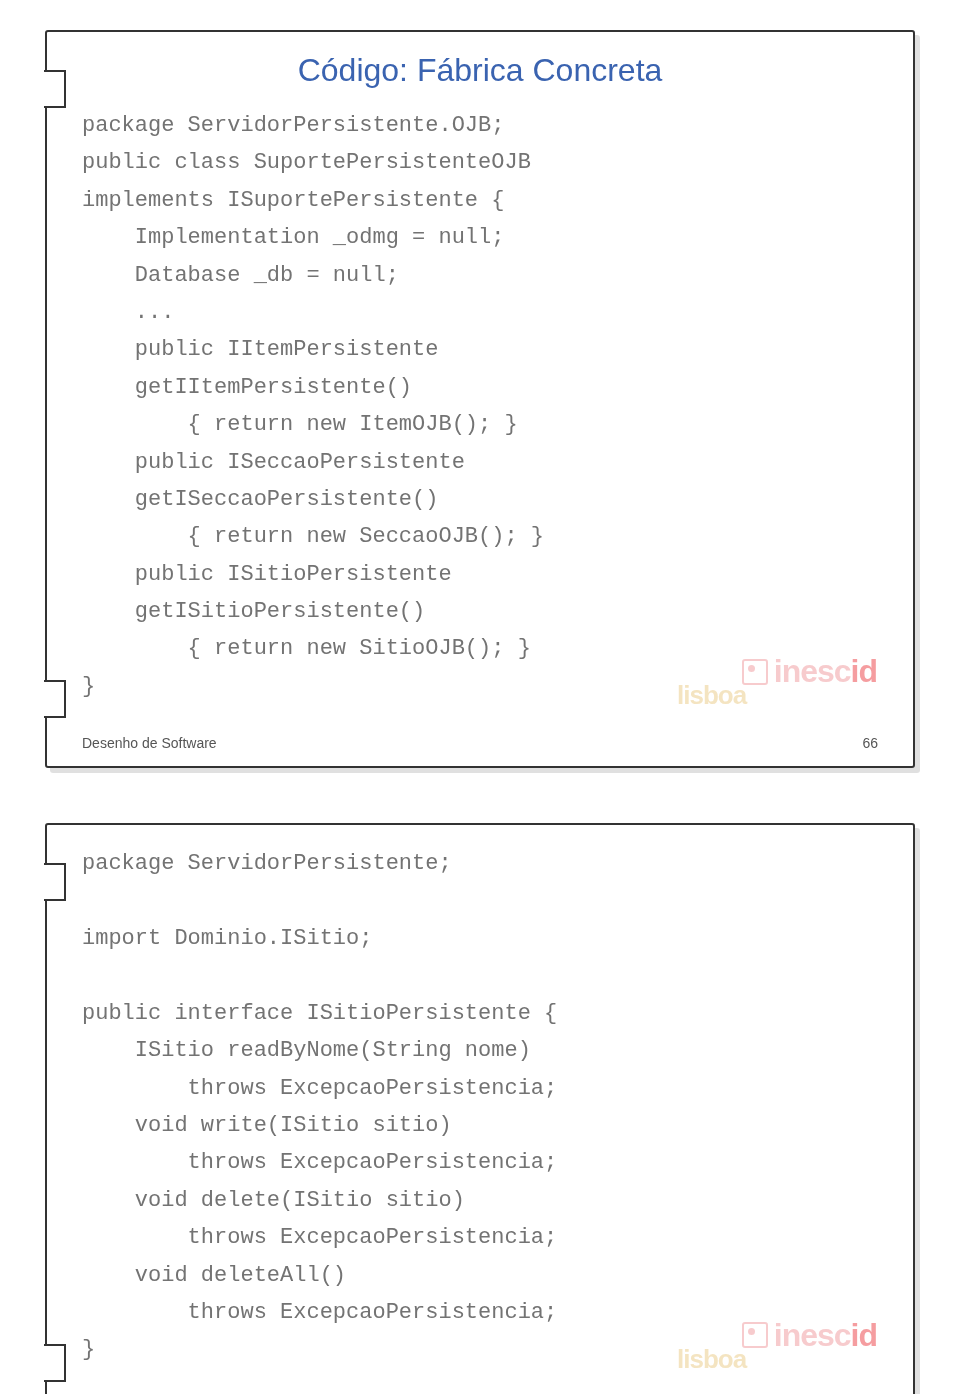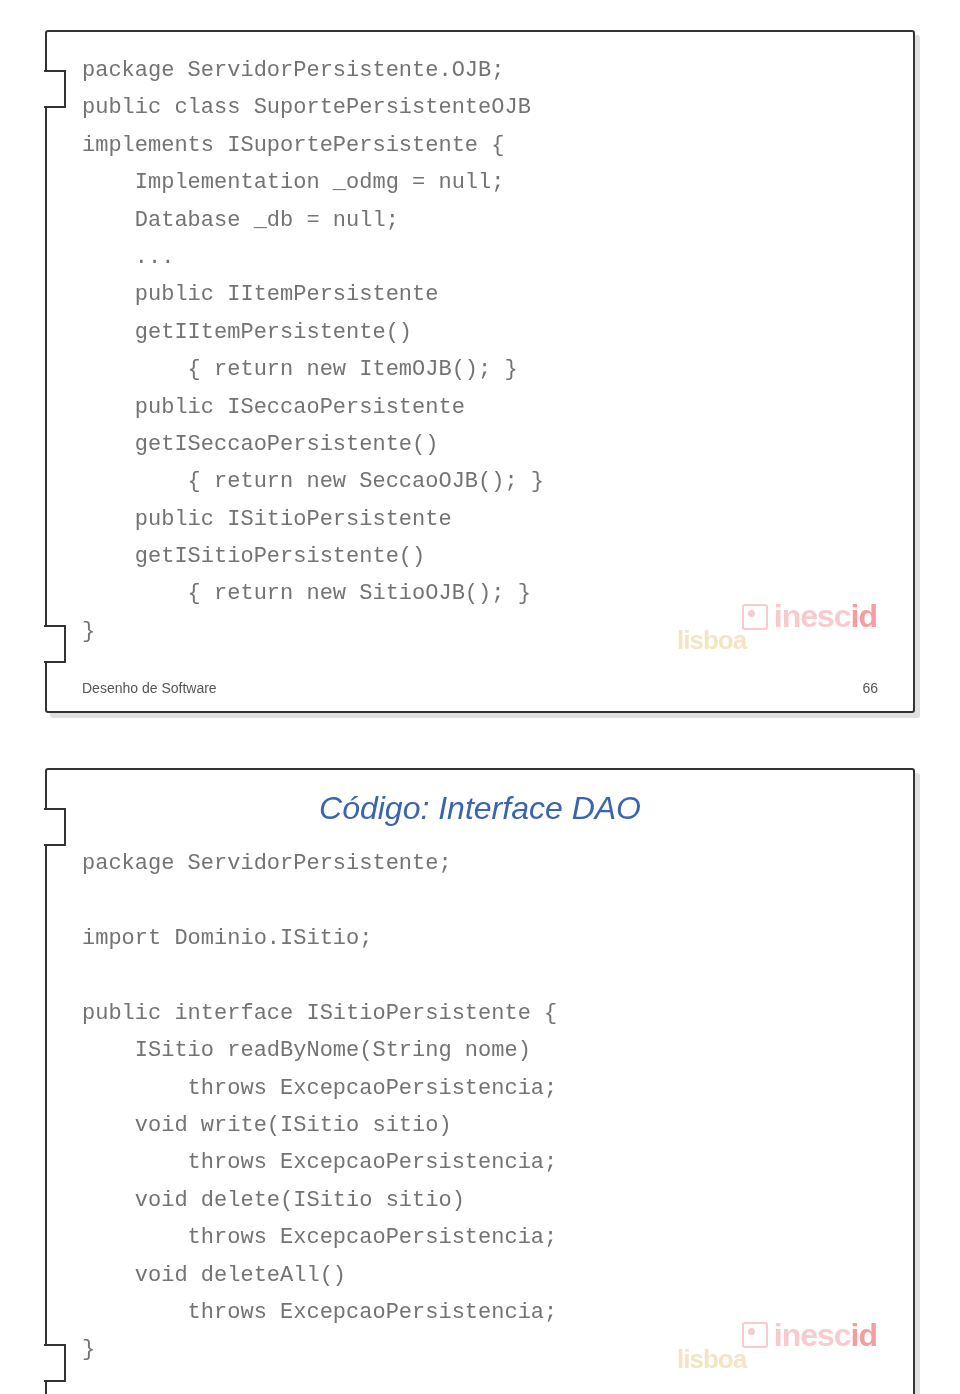--- a/index.html
+++ b/index.html
@@ -98,20 +98,21 @@
   color: #444;
   padding-right: 22px;
 }
 </style>
 </head>
 <body>
 
 <div class="slide slide1">
   <div class="notch notch-top"></div>
   <div class="notch notch-bot"></div>
+  <h2 class="slide-title">Código: Fábrica Concreta</h2>
   <div class="code">package ServidorPersistente.OJB;
 public class SuportePersistenteOJB
 implements ISuportePersistente {
     Implementation _odmg = null;
     Database _db = null;
     ...
     public IItemPersistente
     getIItemPersistente()
         { return new ItemOJB(); }
     public ISeccaoPersistente
@@ -130,21 +131,20 @@
   </div>
   <div class="footer">
     <span>Desenho de Software</span>
     <span>66</span>
   </div>
 </div>
 
 <div class="slide slide2">
   <div class="notch notch-top"></div>
   <div class="notch notch-bot"></div>
-  <h2 class="slide-title">Código: Interface DAO</h2>
   <div class="code">package ServidorPersistente;
 
 import Dominio.ISitio;
 
 public interface ISitioPersistente {
     ISitio readByNome(String nome)
         throws ExcepcaoPersistencia;
     void write(ISitio sitio)
         throws ExcepcaoPersistencia;
     void delete(ISitio sitio)

